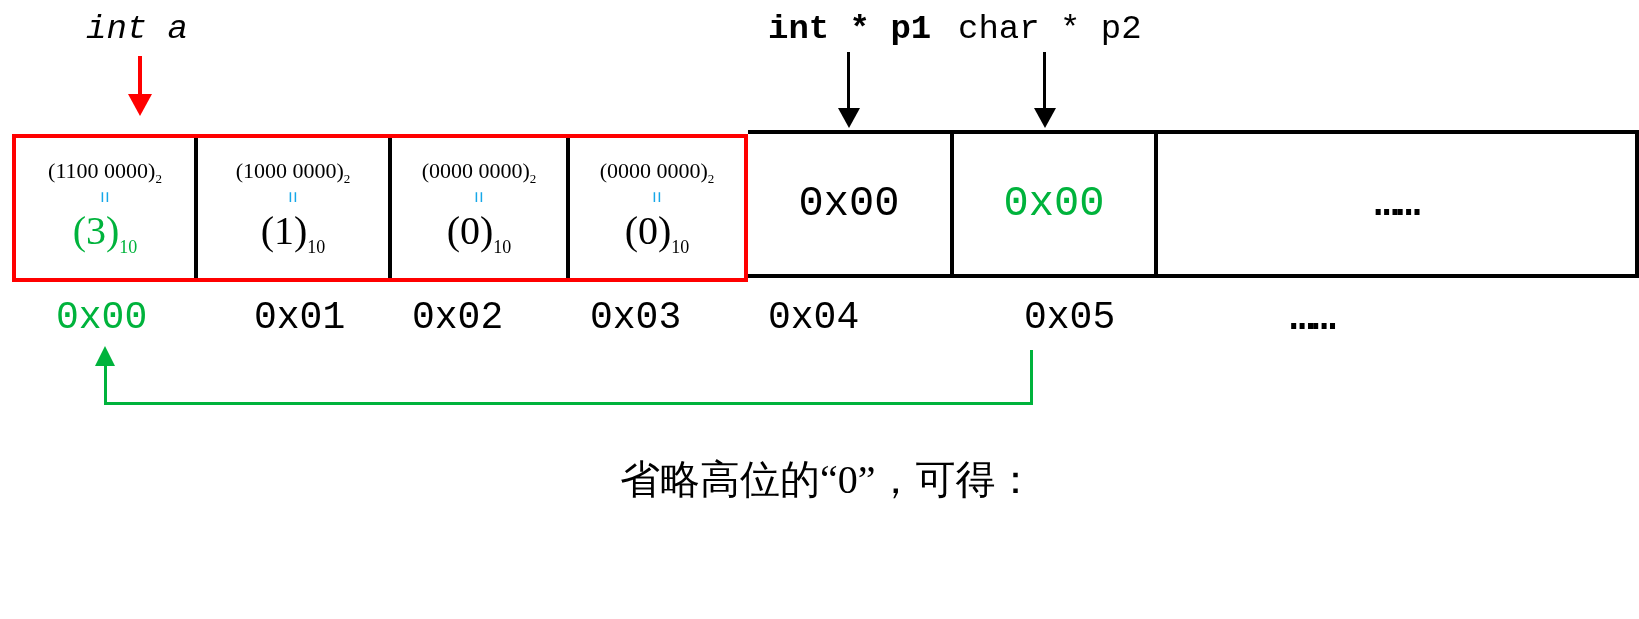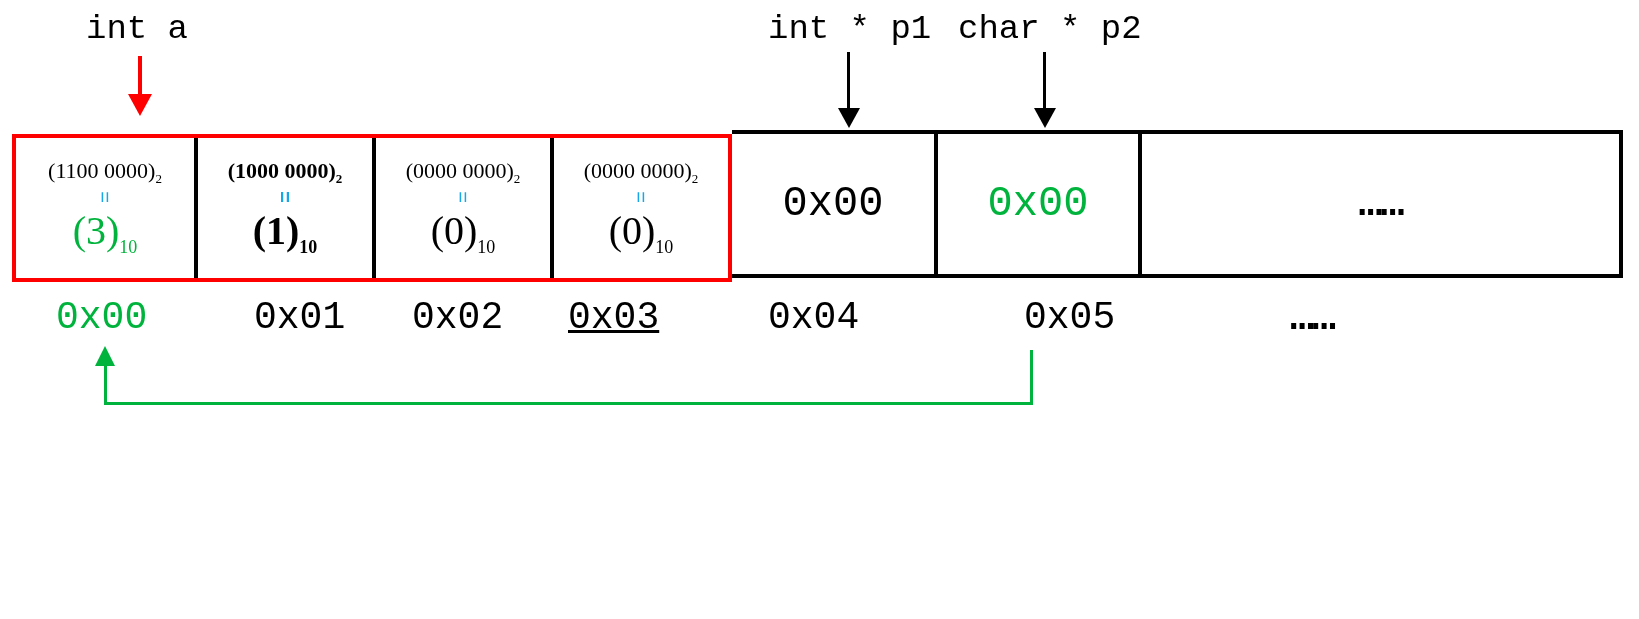--- a/index.html
+++ b/index.html
@@ -54,21 +54,21 @@
     height: 140px;
     border-left: 4px solid #000;
     display: flex;
     flex-direction: column;
     align-items: center;
     justify-content: center;
     text-align: center;
   }
   .redgroup .cell:first-child { border-left: none; }
   .rcell0 { width: 178px; }
-  .rcell1 { width: 178px; font-weight: bold; }
+  .rcell1 { width: 194px; }
   .rcell2 { width: 178px; }
   .rcell3 { width: 178px; }
 
   .binline { font-size: 22px; font-family: 'Times New Roman', serif; }
   .binsub { font-size: 13px; vertical-align: sub; }
   .eqmark { color: #16a7e8; font-size: 20px; line-height: 14px; margin: 2px 0 4px; font-family: sans-serif; letter-spacing:-2px;}
   .decline { font-size: 40px; font-family: 'Times New Roman', serif; }
   .decsub { font-size: 18px; vertical-align: sub; }
   .greentxt { color: #00b33c; }
 
@@ -129,22 +129,22 @@
     font-size: 40px;
     font-family: 'SimSun','Songti SC', serif;
     line-height: 1.5;
   }
   .subsmall { font-size: 22px; vertical-align: sub; font-family:'Times New Roman',serif;}
   .dots { letter-spacing: -2px; font-weight: bold; }
 </style>
 </head>
 <body>
 
-<div class="abs mono label-top" style="left:86px; top:10px;">int a</div>
-<div class="abs mono label-top" style="left:768px; top:10px;">int * p1</div>
+<div class="abs mono label-top" style="left:86px; top:10px;font-style:italic;">int a</div>
+<div class="abs mono label-top" style="left:768px; top:10px;font-weight:bold;">int * p1</div>
 <div class="abs mono label-top" style="left:958px; top:10px;text-align:center;">char * p2</div>
 
 <div class="arrow-stem-red" style="left:138px; top:56px; height:38px;"></div>
 <div class="arrow-down-red" style="left:128px; top:94px;"></div>
 
 <div class="arrow-stem-black" style="left:847px; top:52px; height:56px;"></div>
 <div class="arrow-down-black-head" style="left:838px; top:108px;"></div>
 
 <div class="arrow-stem-black" style="left:1043px; top:52px; height:56px;"></div>
 <div class="arrow-down-black-head" style="left:1034px; top:108px;"></div>
@@ -175,24 +175,25 @@
   <div class="blackcells">
     <div class="bcell bcellA">0x00</div>
     <div class="bcell bcellB greentxt">0x00</div>
     <div class="bcell bcellC dots">……</div>
   </div>
 </div>
 
 <div class="addr-row greentxt" style="left:56px;">0x00</div>
 <div class="addr-row" style="left:242px;margin-left:12px;">0x01</div>
 <div class="addr-row" style="left:412px;">0x02</div>
-<div class="addr-row" style="left:568px;text-decoration:underline;">0x03</div>
+<div class="addr-row" style="left:590px;">0x03</div>
 <div class="addr-row" style="left:768px;">0x04</div>
 <div class="addr-row" style="left:976px;margin-left:48px;">0x05</div>
 <div class="addr-row dots" style="left:1290px; font-size:40px;">……</div>
 
 <div class="ptr-line-v" style="left:1030px; top:350px; height:54px;"></div>
 <div class="ptr-line-h" style="left:104px; top:402px; width:929px;"></div>
 <div class="ptr-line-v" style="left:104px; top:366px; height:38px;"></div>
 <div class="ptr-arrowhead" style="left:95px; top:346px;"></div>
 
 <div class="footnote" style="left:620px; top:450px;">
+  <div>省略高位的“0”，可得：</div>
 </div>
 
 </body></html>

